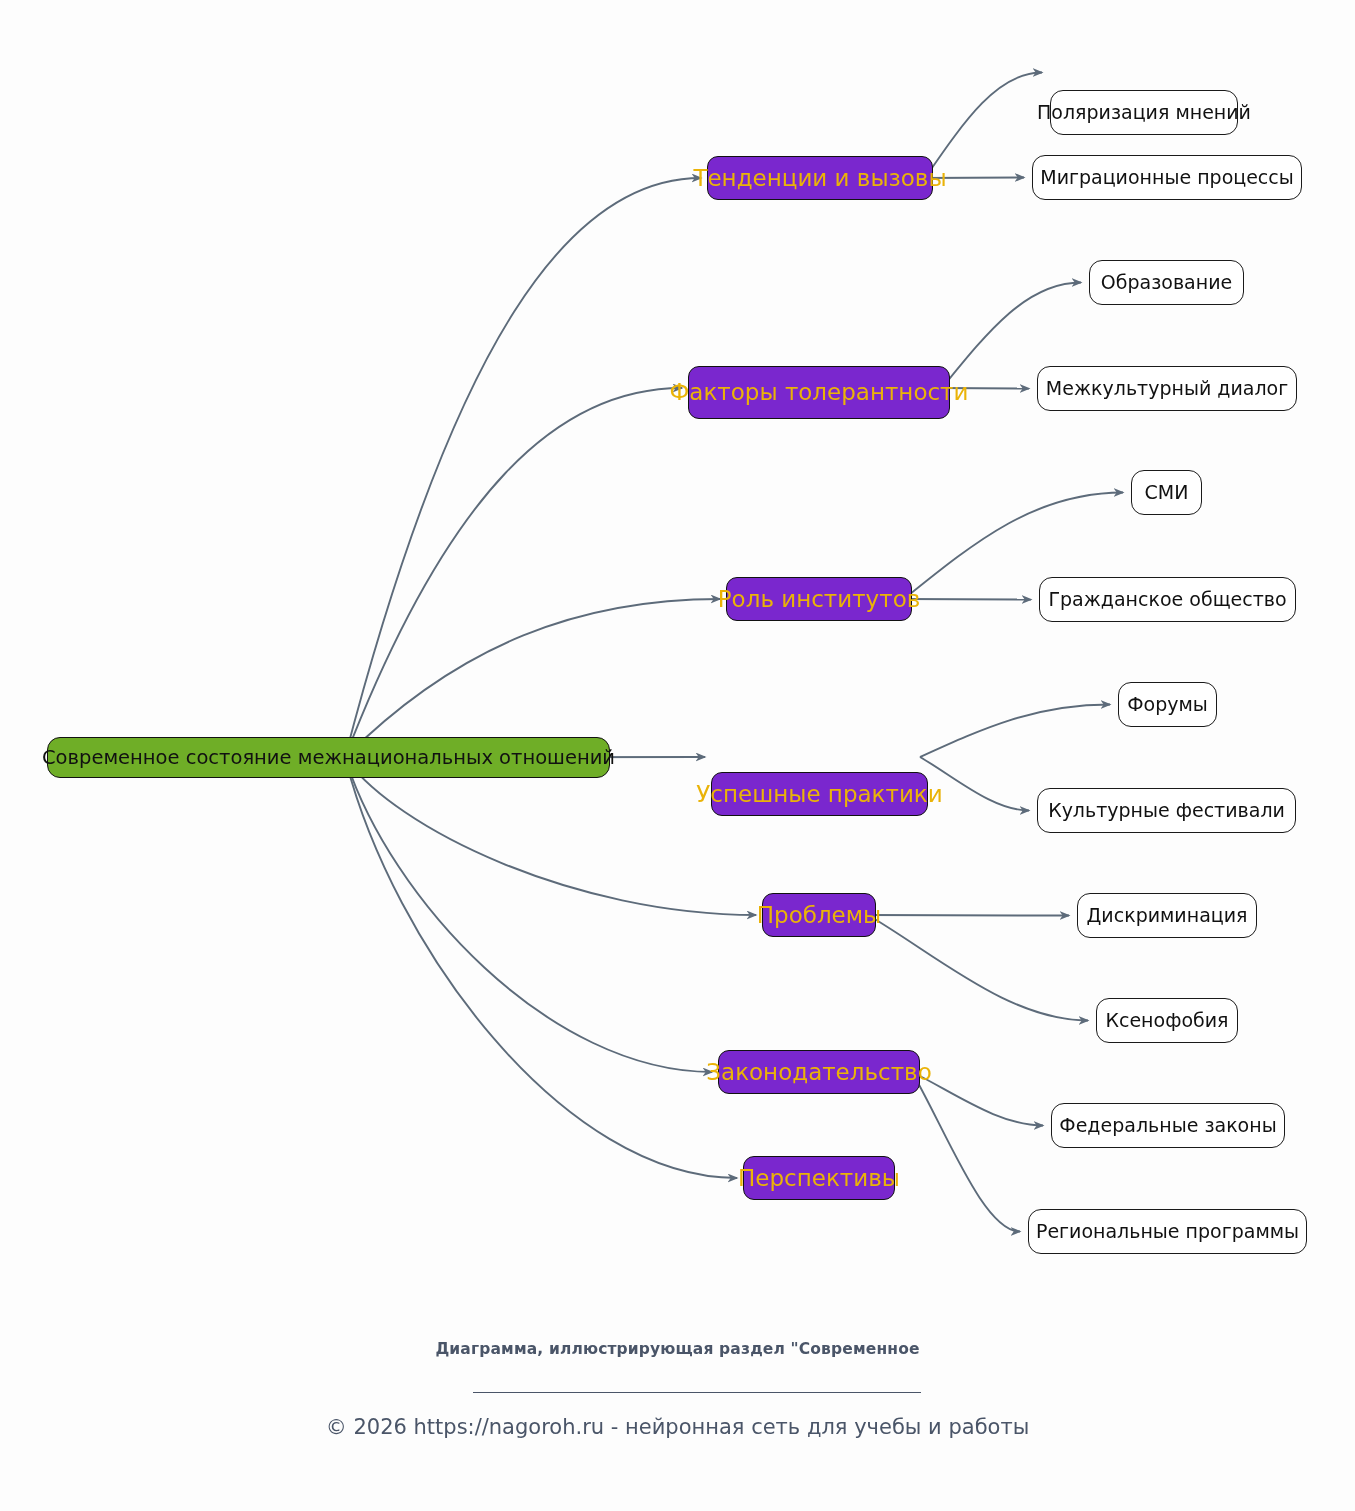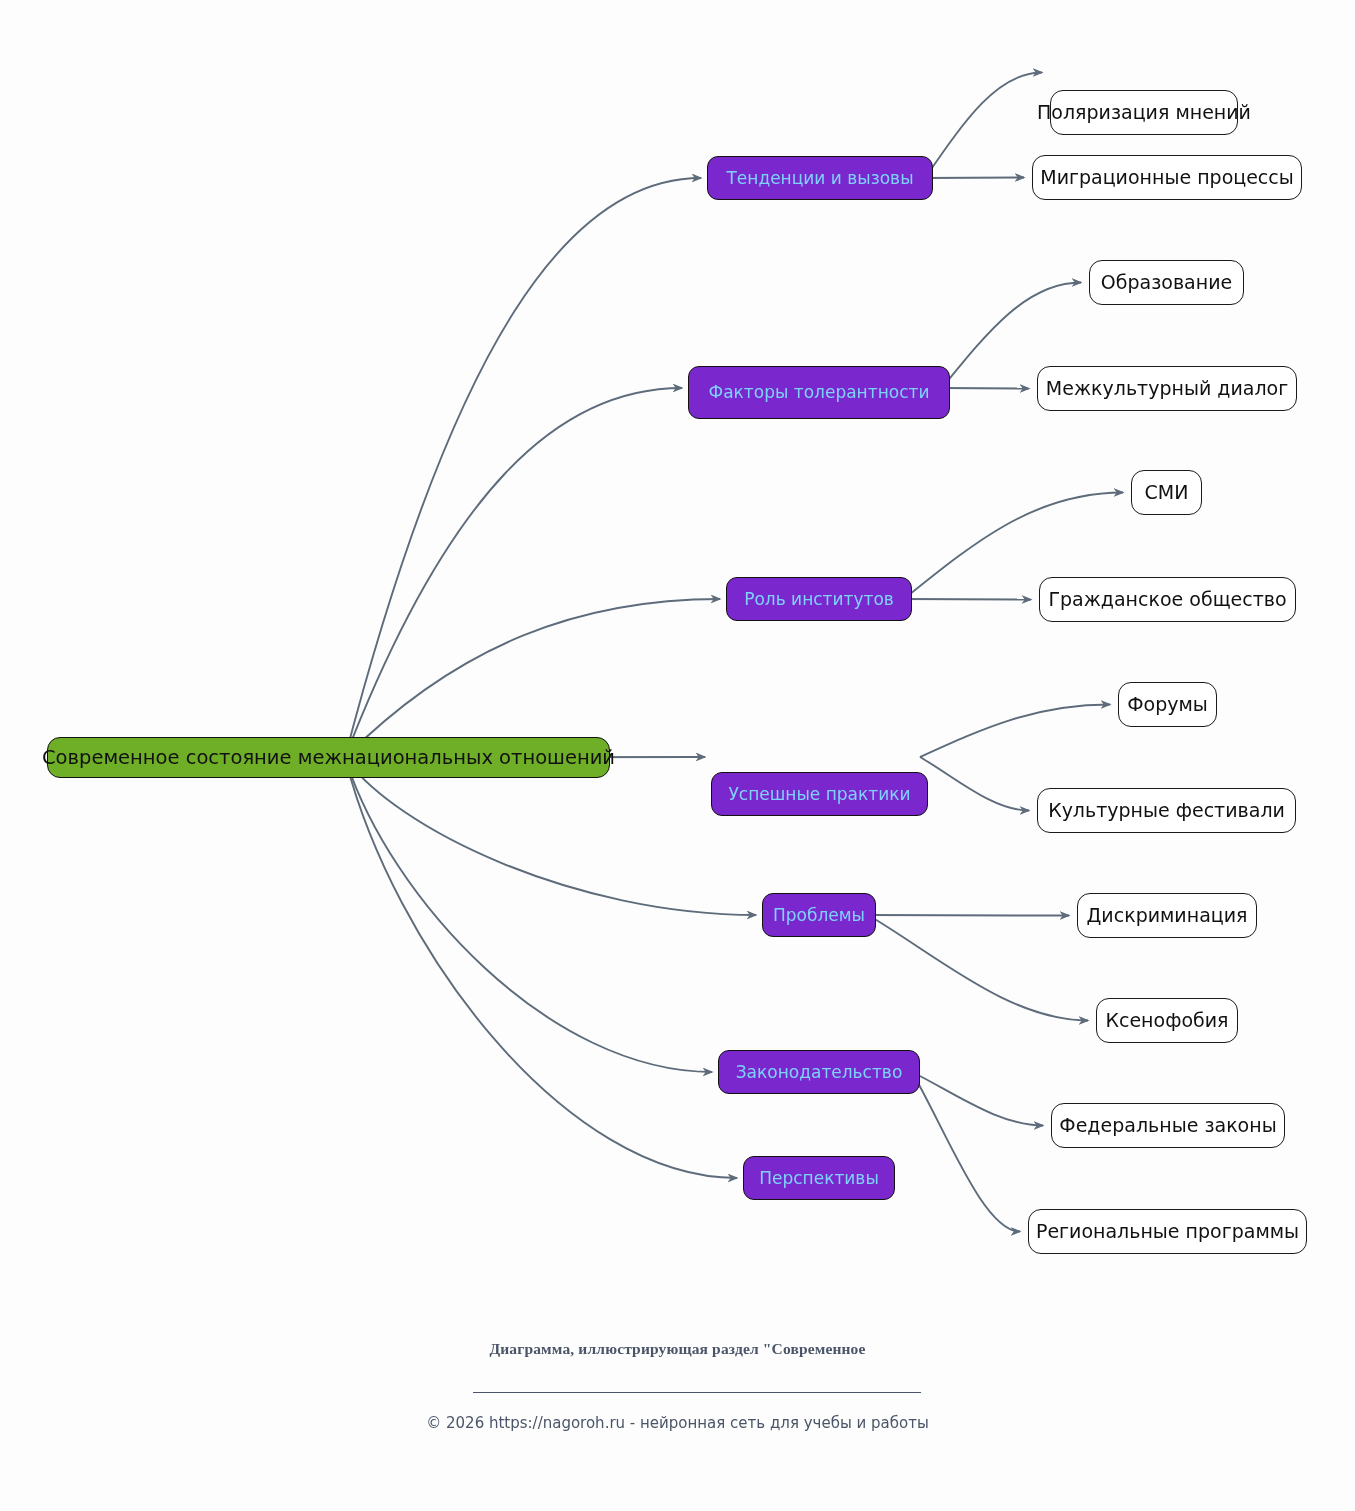--- a/index.html
+++ b/index.html
@@ -48,22 +48,22 @@
     border: 1.6px solid #111111;
     border-radius: 13px;
     color: #111111;
     font-size: 19.5px;
     padding: 16px 14px;
   }
   .node-branch {
     background: #7a27ce;
     border: 1.6px solid #111111;
     border-radius: 11px;
-    color: #7dd3fc;
-    font-size: 17px;
+    color: #eab308;
+    font-size: 23px;
     padding: 0 14px;
     text-align: center;
   }
   .node-leaf {
     background: #ffffff;
     border: 1.6px solid #1a1a1a;
     border-radius: 13px;
     color: #111111;
     font-size: 19px;
     padding: 0 14px;
@@ -74,34 +74,33 @@
     width: 1355px;
     text-align: center;
   }
   .footer-caption {
     top: 1338px;
     color: #4a5568;
     font-size: 15.5px;
     font-weight: bold;
     line-height: 1.45;
     letter-spacing: 0.15px;
-    font-family: Liberation Serif, serif;
   }
   .footer-rule {
     position: absolute;
     left: 473px;
     top: 1392px;
     width: 448px;
     height: 0;
     border-top: 1.6px solid #4a5568;
   }
   .footer-credit {
     top: 1413px;
     color: #4a5568;
-    font-size: 15px;
+    font-size: 21px;
     line-height: 1.4;
   }
 </style>
 </head>
 <body>
 
 <div id="diagram-root">
   <svg class="canvas" viewBox="0 0 1355 1511" xmlns="http://www.w3.org/2000/svg">
     <defs>
       <marker id="arrowhead" markerWidth="11" markerHeight="9" refX="9.5" refY="4.5" orient="auto" markerUnits="userSpaceOnUse">

